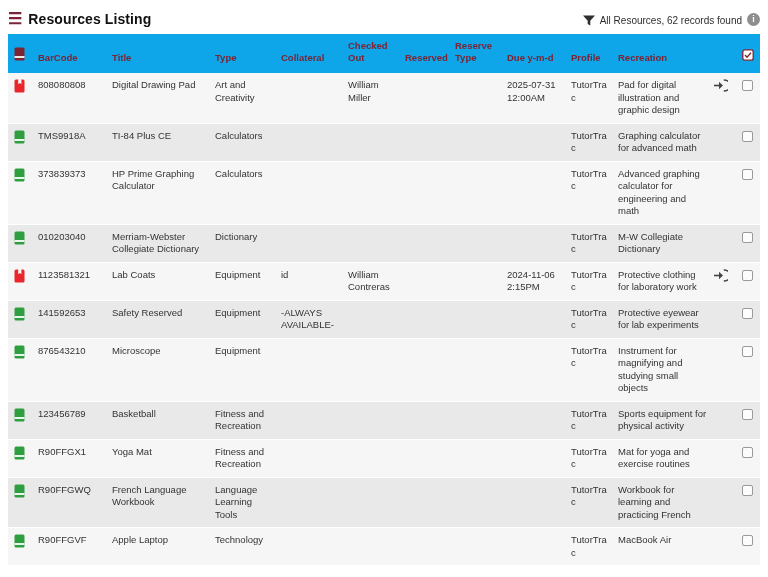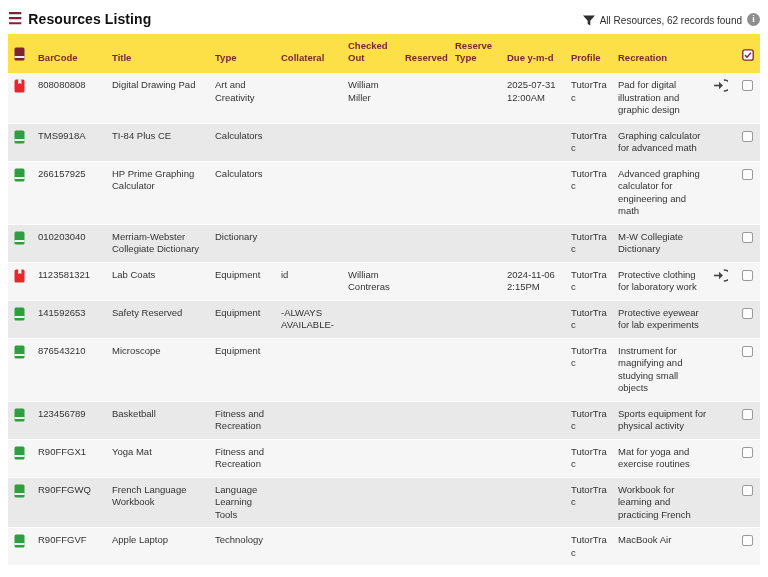--- a/index.html
+++ b/index.html
@@ -39,21 +39,21 @@
   }
   .collapse-btn .tri {
     width:0; height:0; border-top:5px solid transparent; border-bottom:5px solid transparent;
     border-right:7px solid #262626;
   }
 
   
   table.resources { width:752px; border-collapse:collapse; table-layout:fixed; }
   th {
     color:#7b2433; font-weight:bold; font-size:9.5px; text-align:left;
-    vertical-align:bottom; padding:6px 4px 9px 4px; line-height:12px; background:#fde047;
+    vertical-align:bottom; padding:6px 4px 9px 4px; line-height:12px; background:#0ea5e9;
   }
   td {
     font-size:9.5px; line-height:12.5px; vertical-align:top;
     padding:6px 4px; word-wrap:break-word;
   }
   tr.row-light td { background:#f6f6f6; }
   tr.row-shade td { background:#e9e9e9; }
   tbody tr { border-bottom:1px solid #fff; cursor:pointer; }
   td.c-icon, th.c-icon { padding-left:6px; }
   td.c-check, th.c-check { text-align:center; padding-left:2px; padding-right:4px; }
@@ -166,21 +166,21 @@
           <td>TutorTrac</td>
           <td>Graphing calculator for advanced math</td>
           <td class="c-action"></td>
           <td class="c-check"><span class="cbx"></span></td>
         </tr>
         <tr class="row-light">
           <td class="c-icon"><span class="status-icon"><svg width="11" height="14" viewBox="0 0 11 14">
                 <rect x="0.5" y="0.5" width="10" height="13" rx="1.5" fill="#2f9e41"></rect>
                 <rect x="0.5" y="9" width="10" height="2" fill="#ffffff" opacity="0.9"></rect>
               </svg></span></td>
-          <td>266157925</td>
+          <td>373839373</td>
           <td>HP Prime Graphing Calculator</td>
           <td>Calculators</td>
           <td></td>
           <td></td>
           <td></td>
           <td></td>
           <td></td>
           <td>TutorTrac</td>
           <td>Advanced graphing calculator for engineering and math</td>
           <td class="c-action"></td>

